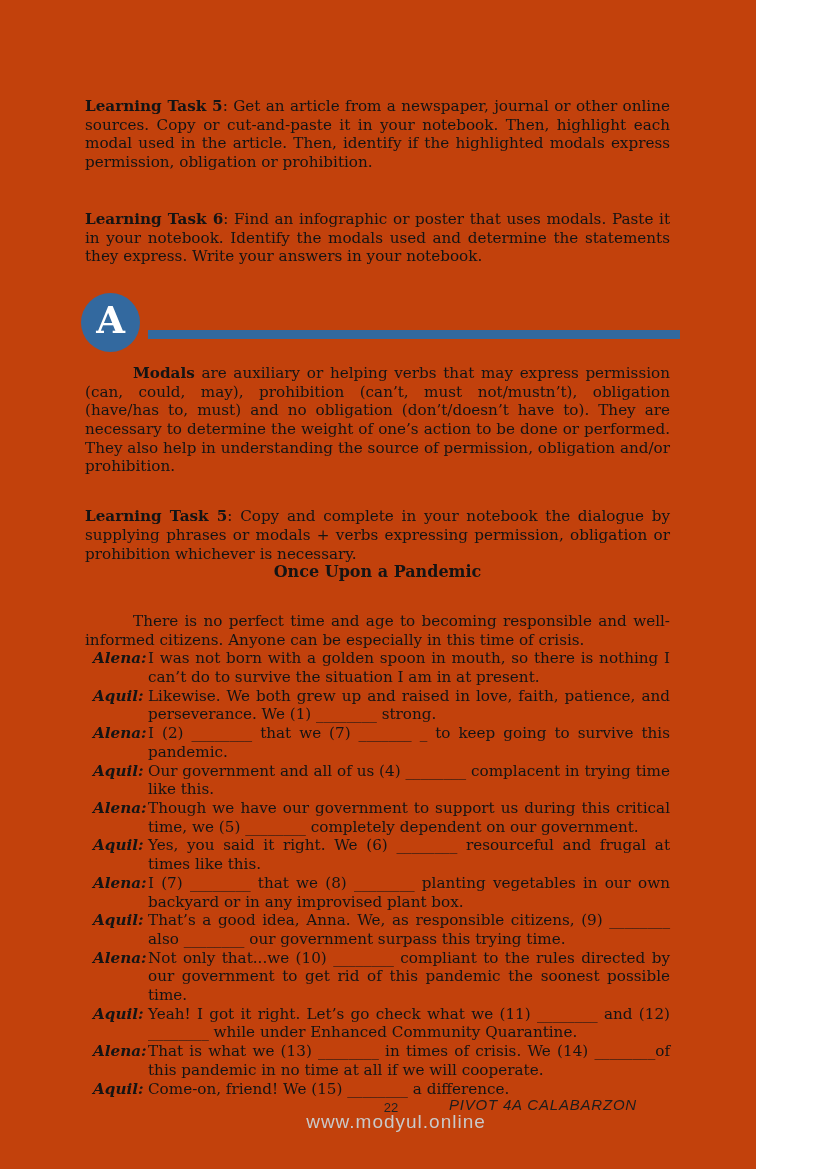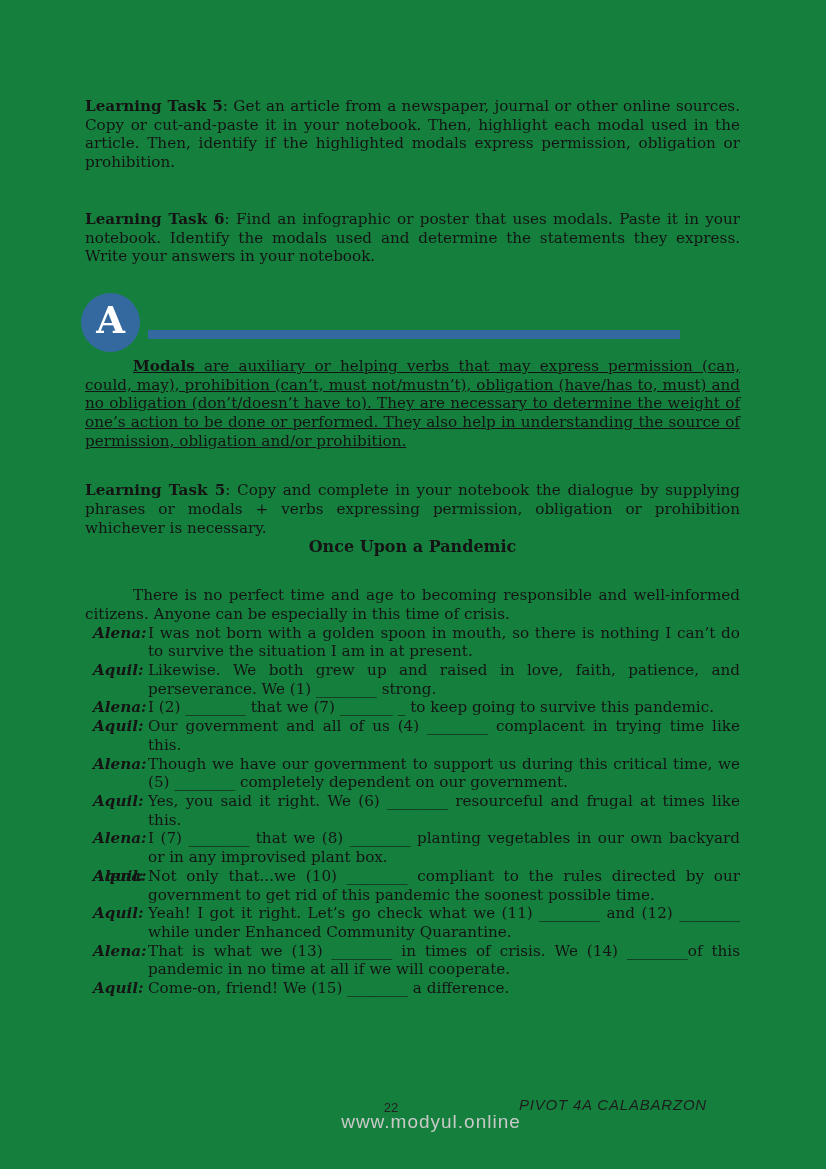--- a/index.html
+++ b/index.html
@@ -1,37 +1,37 @@
 <!DOCTYPE html>
 <html><head>
 <meta charset="utf-8">
 <style>
   html, body { margin: 0; padding: 0; background: #ffffff; }
   .page {
     position: relative;
-    width: 826px;
+    width: 756px;
     height: 1169px;
-    background: #15803d;
+    background: #c2410c;
     box-sizing: border-box;
     padding: 97px 86px 0 85px;
     font-family: "DejaVu Serif", "Liberation Serif", serif;
     font-size: 15.2px;
     line-height: 18.7px;
     color: #141414;
     text-align: justify;
     overflow: hidden;
   }
   .para { margin: 0; }
   .lead-bold { font-weight: bold; }
   .mt-38 { margin-top: 38px; }
   .mt-31 { margin-top: 31px; }
   .mt-27 { margin-top: 27px; }
   .mt-17 { margin-top: 30px; }
   .mt-16 { margin-top: 16px; }
-  .mt-3  { margin-top: 5px; text-decoration: underline; }
+  .mt-3  { margin-top: 12px; }
   .indent { text-indent: 48px; }
 
   .marker-row { position: relative; height: 59px; }
   .marker-circle {
     position: absolute; left: -4px; top: 0;
     width: 59px; height: 59px; border-radius: 50%;
     background: #33699f;
     display: flex; align-items: center; justify-content: center;
   }
   .marker-letter {
@@ -99,21 +99,21 @@
   <p class="para indent mt-17">There is no perfect time and age to becoming responsible and well-informed citizens. Anyone can be especially in this time of crisis.</p>
 
   <div class="dialogue mt-17">
     <div class="dline"><span class="speaker">Alena:</span><span>I was not born with a golden spoon in mouth, so there is nothing I can’t do to survive the situation I am in at present.</span></div>
     <div class="dline"><span class="speaker">Aquil:</span><span>Likewise. We both grew up and raised in love, faith, patience, and perseverance. We (1) ________ strong.</span></div>
     <div class="dline"><span class="speaker">Alena:</span><span>I (2) ________ that we (7) _______ _ to keep going to survive this pandemic.</span></div>
     <div class="dline"><span class="speaker">Aquil:</span><span>Our government and all of us (4) ________ complacent in trying time like this.</span></div>
     <div class="dline"><span class="speaker">Alena:</span><span>Though we have our government to support us during this critical time, we (5) ________ completely dependent on our government.</span></div>
     <div class="dline"><span class="speaker">Aquil:</span><span>Yes, you said it right. We (6) ________ resourceful and frugal at times like this.</span></div>
     <div class="dline"><span class="speaker">Alena:</span><span>I (7) ________ that we (8) ________ planting vegetables in our own backyard or in any improvised plant box.</span></div>
-    <div class="dline"><span class="speaker">Aquil:</span></div>
+    <div class="dline"><span class="speaker">Aquil:</span><span>That’s a good idea, Anna. We, as responsible citizens, (9) ________ also ________ our government surpass this trying time.</span></div>
     <div class="dline"><span class="speaker">Alena:</span><span>Not only that...we (10) ________ compliant to the rules directed by our government to get rid of this pandemic the soonest possible time.</span></div>
     <div class="dline"><span class="speaker">Aquil:</span><span>Yeah! I got it right. Let’s go check what we (11) ________ and (12) ________ while under Enhanced Community Quarantine.</span></div>
     <div class="dline"><span class="speaker">Alena:</span><span>That is what we (13) ________ in times of crisis. We (14) ________of this pandemic in no time at all if we will cooperate.</span></div>
     <div class="dline"><span class="speaker">Aquil:</span><span>Come-on, friend! We (15) ________ a difference.</span></div>
   </div>
 
   <div class="footer-brand">PIVOT 4A CALABARZON</div>
   <div class="page-number">22</div>
   <div class="watermark">www.modyul.online</div>
 

